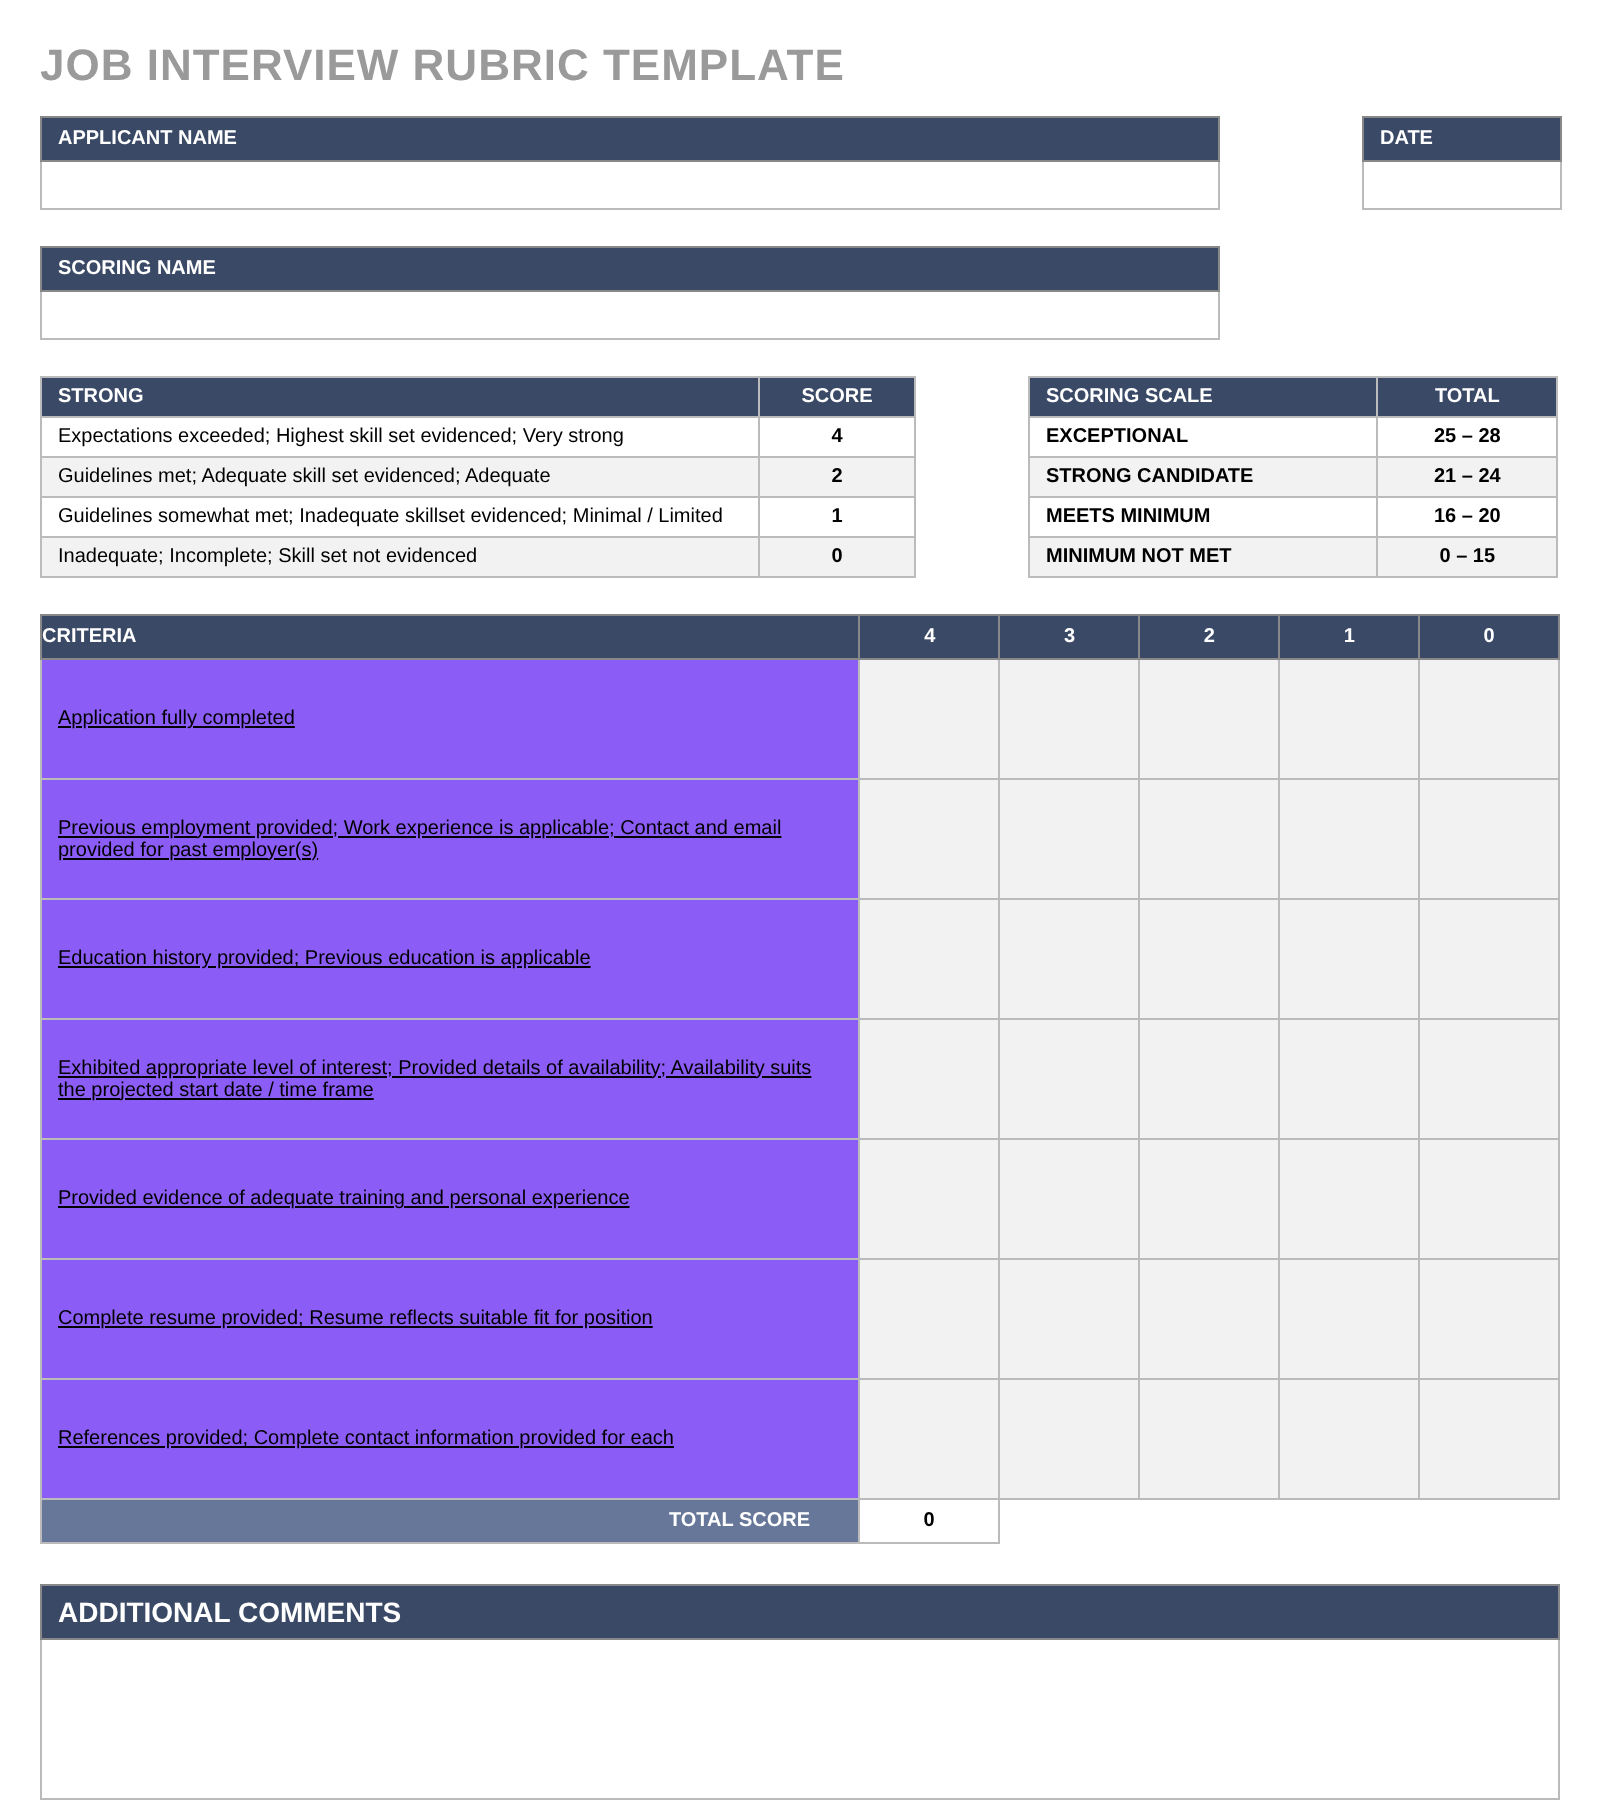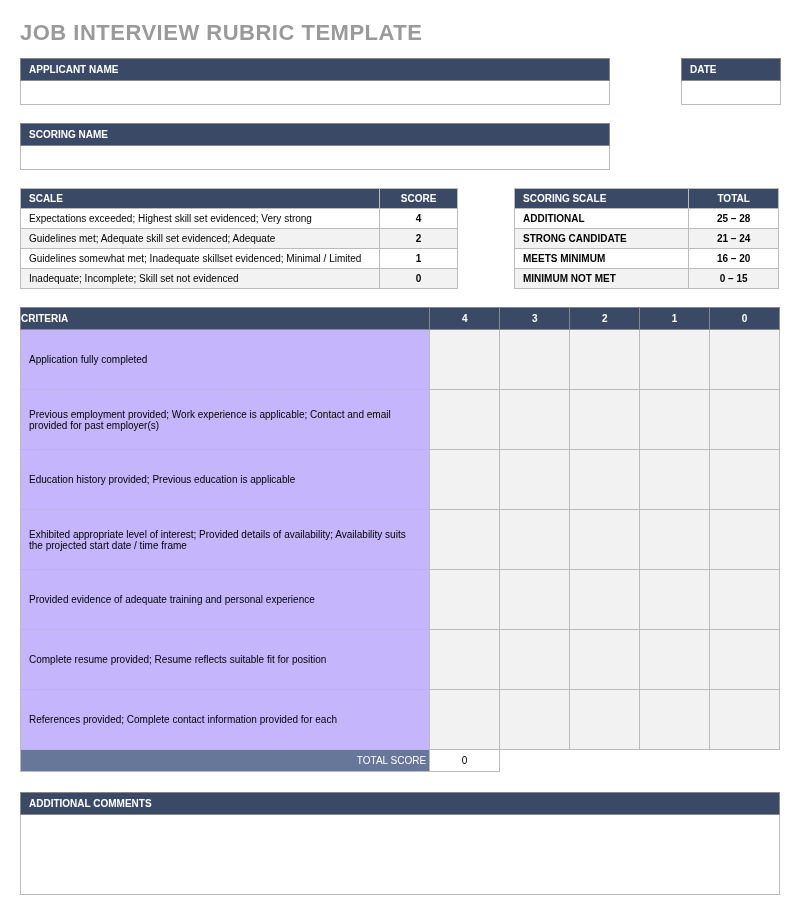--- a/index.html
+++ b/index.html
@@ -22,29 +22,29 @@
 .scoring-table td { font-weight: bold; }
 .scoring-table td:last-child { text-align: center; margin-top: 20px; }
 .scoring-table tr:nth-child(odd) td { background: #f2f2f2; }
 .scoring-table tr:nth-child(even) td { background: #fff; }
 .criteria-table { width: 760px; border-collapse: collapse; }
 .criteria-table th { background: #3a4a66; color: #fff; font-size: 10px; font-weight: bold; padding: 5px 0; border: 1px solid #888; }
 .criteria-table th.c { text-align: center; width: 70px; }
 .criteria-table th.label { text-align: left; width: 410px; }
 .criteria-table td { border: 1px solid #bbb; font-size: 10px; padding: 8px; height: 60px; vertical-align: middle; }
 .criteria-table td.score { background: #f2f2f2; width: 70px; }
-.criteria-table td.desc { background: #c4b5fd; width: 410px; }
+.criteria-table td.desc { background: #8b5cf6; width: 410px; text-decoration: underline; }
 .totals-row td { background: #667799 !important; color: #fff; font-weight: bold; text-align: right; padding: 5px 8px; height: auto; }
 .totals-row td.val { background: #fff !important; color: #000; text-align: center; }
-.totalscore-row td { background: #667799 !important; color: #fff; font-weight: normal; text-align: right; padding: 5px 3px; height: auto; }
+.totalscore-row td { background: #667799 !important; color: #fff; font-weight: bold; text-align: right; padding: 5px 24px; height: auto; }
 .totalscore-row td.val { background: #fff !important; color: #000; text-align: center; }
 .totalscore-table { border-collapse: collapse; width: 480px; margin-top: -1px; }
 .totalscore-table td { border: 1px solid #bbb; }
 .comments-section { margin-top: 20px; width: 760px; }
-.comments-bar { background: #3a4a66; color: #fff; font-size: 10px; font-weight: bold; padding: 5px 8px; border: 1px solid #888; }
+.comments-bar { background: #3a4a66; color: #fff; font-size: 14px; font-weight: bold; padding: 5px 8px; border: 1px solid #888; }
 .comments-box { background: #fff; border: 1px solid #bbb; border-top: none; height: 80px; }
 </style>
 </head>
 <body>
 
 <h1>JOB INTERVIEW RUBRIC TEMPLATE</h1>
 
 <div class="header-row">
   <div class="left">
     <div class="dark-bar">APPLICANT NAME</div>
@@ -58,21 +58,21 @@
 
 <div style="width:590px; margin-bottom:6px;">
   <div class="dark-bar">SCORING NAME</div>
   <div class="white-box"></div>
 </div>
 
 <div class="tables-row">
   <table class="rubric-table">
     <tbody>
         <tr>
-      <th class="dark" style="width:360px">SCALE</th>
+      <th class="dark" style="width:360px">STRONG</th>
       <th class="dark center" style="width:78px">SCORE</th>
     </tr>
     <tr>
           <td>Expectations exceeded; Highest skill set evidenced; Very strong</td>
           <td>4</td>
         </tr>
     <tr>
           <td>Guidelines met; Adequate skill set evidenced; Adequate</td>
           <td>2</td>
         </tr>
@@ -87,21 +87,21 @@
   </tbody>
     </table>
 
   <table class="scoring-table">
     <tbody>
         <tr>
       <th class="dark" style="width:175px">SCORING SCALE</th>
       <th class="dark center" style="width:90px">TOTAL</th>
     </tr>
     <tr>
-          <td>ADDITIONAL</td>
+          <td>EXCEPTIONAL</td>
           <td>25 – 28</td>
         </tr>
     <tr>
           <td>STRONG CANDIDATE</td>
           <td>21 – 24</td>
         </tr>
     <tr>
           <td>MEETS MINIMUM</td>
           <td>16 – 20</td>
         </tr>

